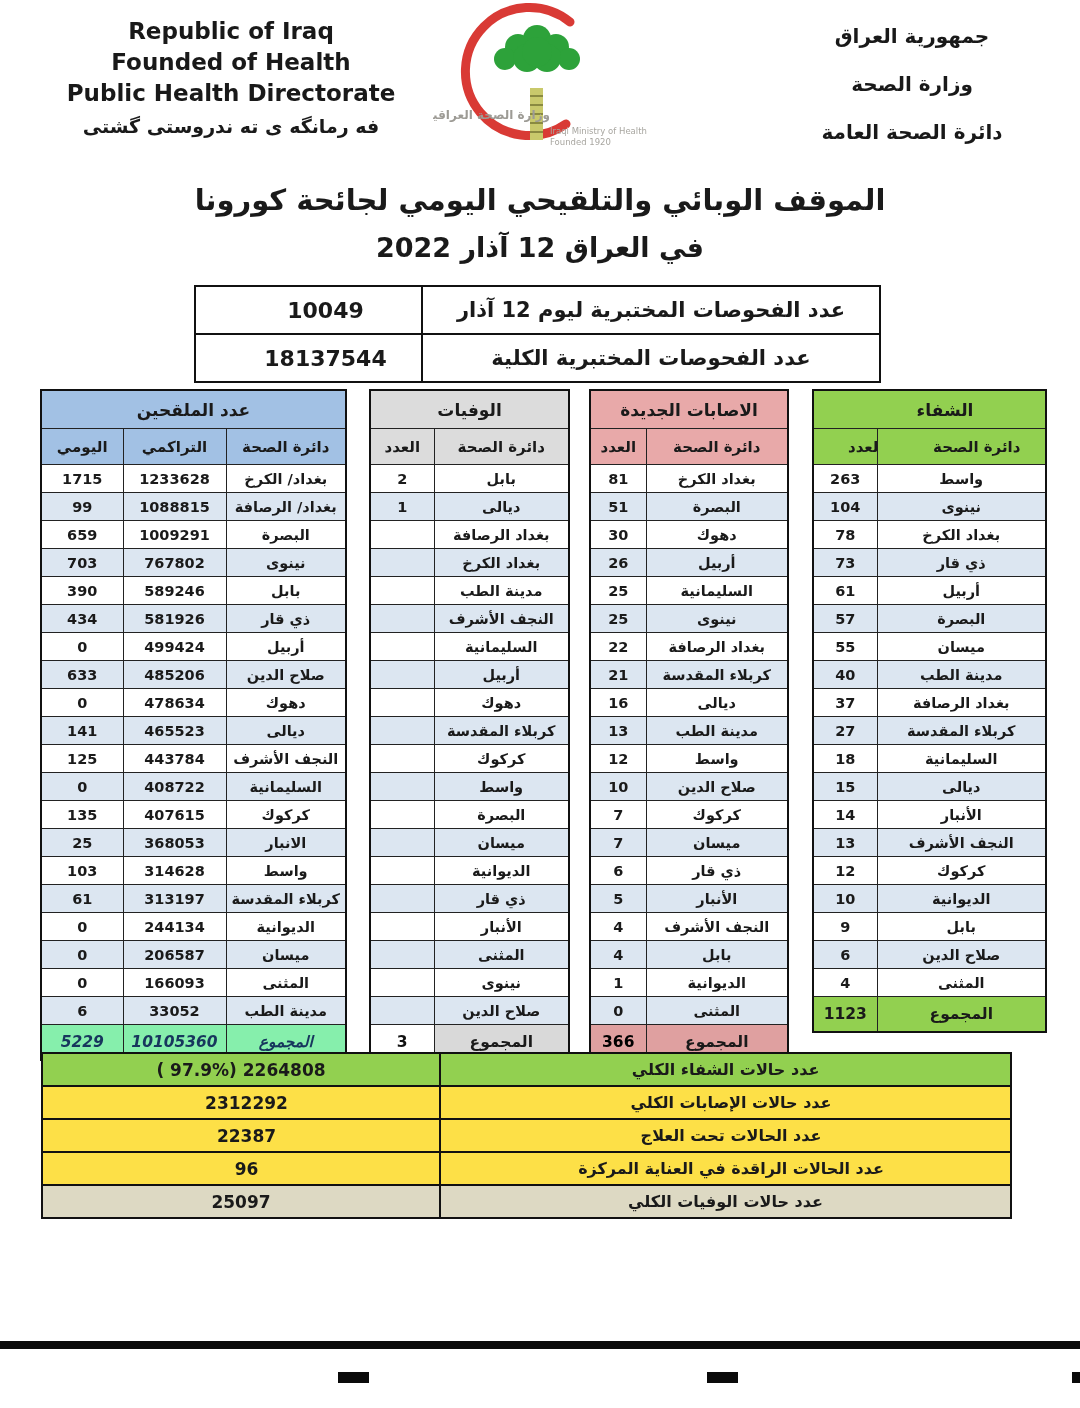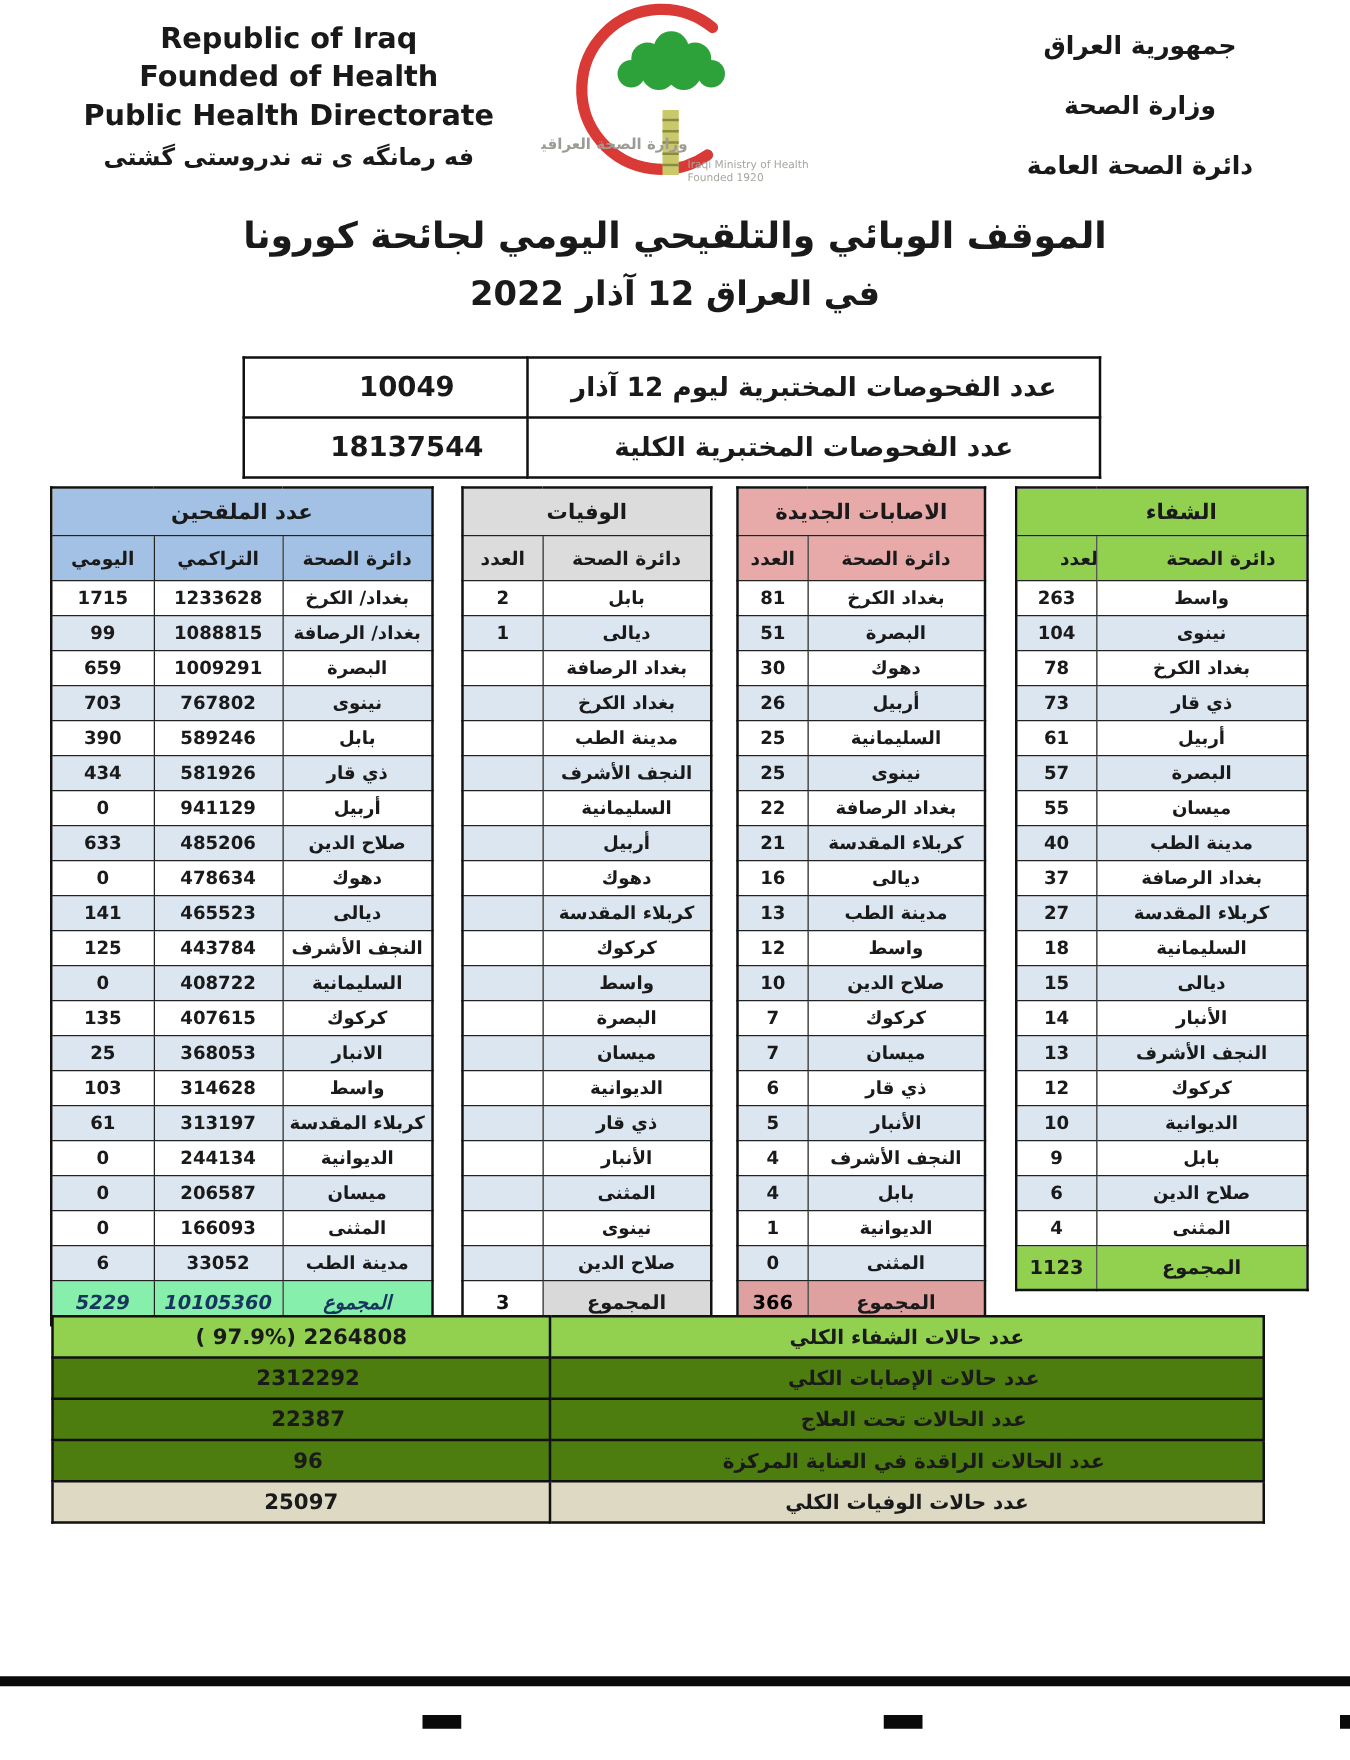--- a/index.html
+++ b/index.html
@@ -6,21 +6,21 @@
   .page{position:relative;width:1080px;height:1408px;background:#ffffff;overflow:hidden;
         font-family:"DejaVu Sans",sans-serif;color:#1a1a1a;}
   
   .hdr-en{position:absolute;left:36px;top:16px;width:390px;text-align:center;font-weight:bold;}
   .hdr-en .l{font-size:23px;line-height:31px;color:#191919;}
   .hdr-en .k{font-size:19px;line-height:34px;direction:rtl;}
   .hdr-ar{position:absolute;left:772px;top:24px;width:280px;text-align:center;font-weight:bold;direction:rtl;}
   .hdr-ar .l{font-size:20px;line-height:24px;margin-bottom:24px;color:#191919;}
   .logo{position:absolute;left:433px;top:0px;width:218px;height:160px;}
   
-  .title{position:absolute;left:0;top:163px;width:1080px;text-align:center;direction:rtl;font-weight:bold;}
+  .title{position:absolute;left:0;top:175px;width:1080px;text-align:center;direction:rtl;font-weight:bold;}
   .title .t1{font-size:29px;line-height:50px;}
   .title .t2{font-size:27px;line-height:46px;}
   
   table{border-collapse:collapse;table-layout:fixed;}
   .tests{position:absolute;left:194px;top:285px;width:685px;border:2px solid #111;}
   .tests td{border:2px solid #111;height:44px;font-weight:bold;}
   .tests td.tv{font-size:22px;text-align:center;padding-left:35px;}
   .tests td.tl{font-size:21px;text-align:center;direction:rtl;}
   
   .grp{position:absolute;top:389px;border:2px solid #111;}
@@ -39,21 +39,21 @@
   .grp-cases tfoot td{background:#dfa0a0;}
   .grp-cases tfoot td.f-count{color:#000000;}
   .grp-recovery thead th{background:#92d050;padding-left:34px;}
   .grp-recovery tfoot td{background:#92d050;}
   
   .summary{position:absolute;left:41px;top:1052px;width:971px;border:2px solid #111;}
   .summary td{border:2px solid #111;height:29px;font-weight:bold;}
   .summary td.sv{font-size:17px;text-align:center;}
   .summary td.sl{font-size:16px;text-align:center;direction:rtl;}
   .tone-green td{background:#92d050;}
-  .tone-pink td{background:#4d7c0f;padding-left:12px;}
+  .tone-pink td{background:#fde047;padding-left:12px;}
   .tone-beige td{background:#ddd9c3;}
   
   .divider{position:absolute;left:0;top:1341px;width:1080px;height:8px;background:#0a0a0a;}
   .mark{position:absolute;top:1372px;height:11px;background:#0a0a0a;}
   .mark.m1{left:338px;width:31px;}
   .mark.m2{left:707px;width:31px;}
   .mark.m3{left:1072px;width:8px;}
 </style>
 </head>
 <body>
@@ -162,21 +162,21 @@
           <td class="f-cumulative">589246</td>
           <td class="f-name">بابل</td>
         </tr>
         <tr>
           <td class="f-daily">434</td>
           <td class="f-cumulative">581926</td>
           <td class="f-name">ذي قار</td>
         </tr>
         <tr>
           <td class="f-daily">0</td>
-          <td class="f-cumulative">941129</td>
+          <td class="f-cumulative">499424</td>
           <td class="f-name">أربيل</td>
         </tr>
         <tr>
           <td class="f-daily">633</td>
           <td class="f-cumulative">485206</td>
           <td class="f-name">صلاح الدين</td>
         </tr>
         <tr>
           <td class="f-daily">0</td>
           <td class="f-cumulative">478634</td>

